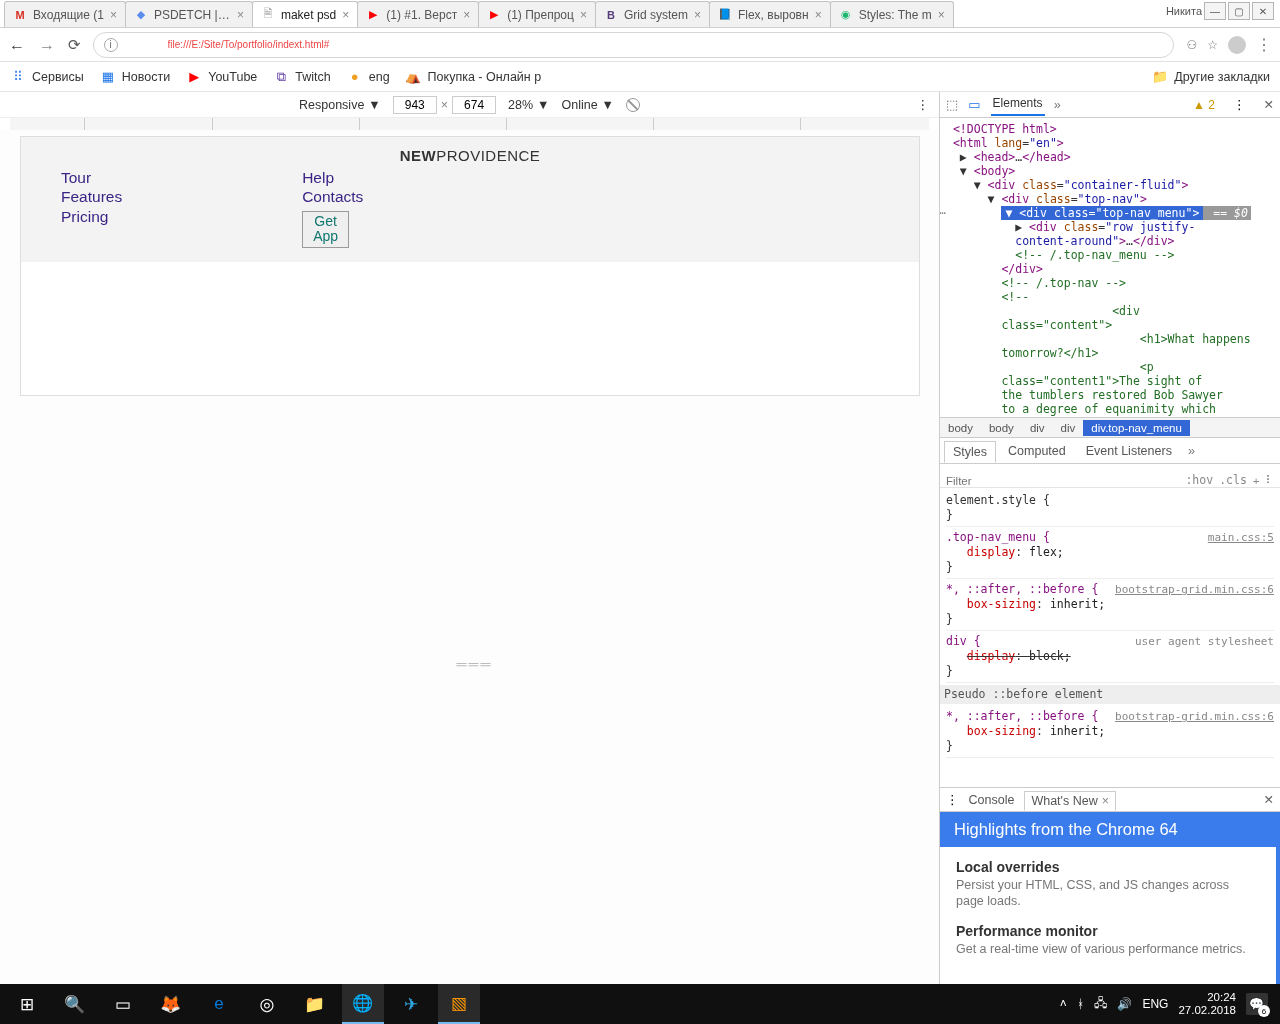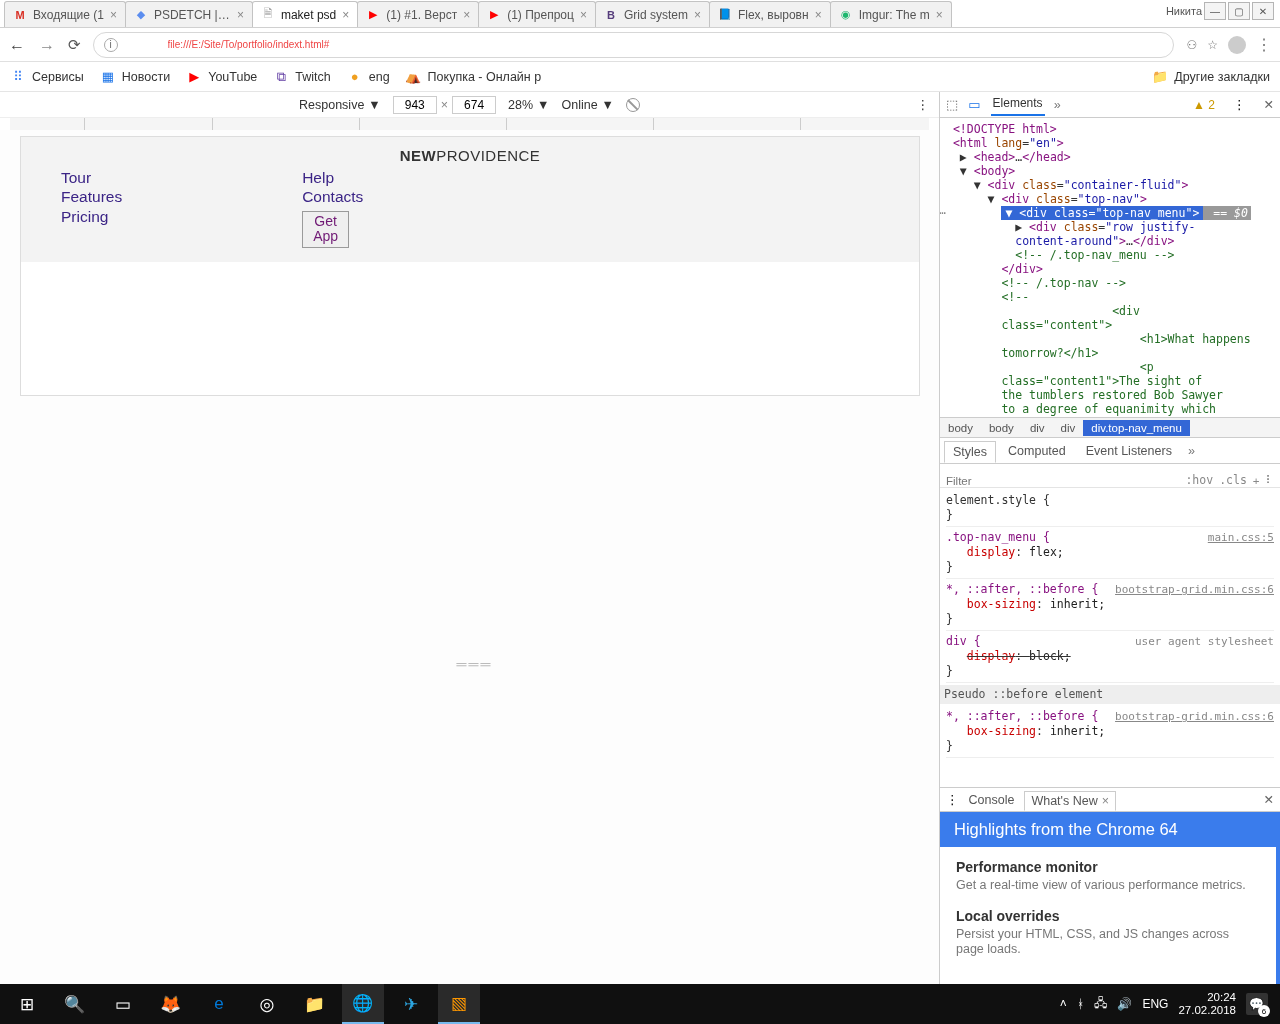--- a/index.html
+++ b/index.html
@@ -55,21 +55,21 @@
 
 
 .viewport-wrap { flex: 1; background: #fdfdfd; padding: 6px 10px 0 20px; }
 .viewport { width: 900px; background: #fff; border: 1px solid #ddd; min-height: 260px; position: relative; }
 .vp-header { background: #f3f3f3; padding: 10px 40px 14px 40px; }
 .vp-logo { text-align: center; font-size: 15px; letter-spacing: 0.5px; margin-bottom: 4px; color: #333; }
 .vp-logo b { font-weight: 800; }
 .vp-logo span.thin { font-weight: 300; }
 .vp-cols { display: flex; gap: 180px; }
 .vp-col a { display: block; color: #3b2486; font-size: 15.5px; text-decoration: none; line-height: 1.25; }
-.vp-btn { border: 1px solid #9a9a9a; background: #efefef; padding: 2px 10px; font-size: 14px; color: #701a75; margin-top: 4px; display: inline-block; line-height: 1.1; text-align: center; }
+.vp-btn { border: 1px solid #9a9a9a; background: #efefef; padding: 2px 10px; font-size: 14px; color: #0f766e; margin-top: 4px; display: inline-block; line-height: 1.1; text-align: center; }
 .drag-handle { text-align: center; color: #bbb; font-size: 14px; margin-top: 260px; letter-spacing: 2px; }
 
 
 .dt-top { display: flex; align-items: center; height: 26px; border-bottom: 1px solid #ccc; padding: 0 6px; gap: 10px; font-size: 12.5px; }
 .dt-top .icon { color: #666; font-size: 13px; }
 .dt-top .tab { border: none; background: none; padding: 2px 2px 4px 2px; height: auto; border-radius: 0; }
 .dt-top .tab.active { border-bottom: 2px solid #1a73e8; color: #333; }
 .dt-top .warn { color: #cc9900; margin-left: auto; font-size: 12px; }
 .dt-top .closex { color: #666; }
 
@@ -172,21 +172,21 @@
       <span class="label">Grid system</span>
       <span class="close">×</span>
     </div>
   <div class="tab">
       <span class="favicon" style="color:#3b7">📘</span>
       <span class="label">Flex, выровн</span>
       <span class="close">×</span>
     </div>
   <div class="tab">
       <span class="favicon" style="color:#1bb76e">◉</span>
-      <span class="label">Imgur: The m</span>
+      <span class="label">Styles: The m</span>
       <span class="close">×</span>
     </div>
 </div>
 
 <div class="addrrow">
   <span class="nav-arrow" style="color:#444">←</span>
   <span class="nav-arrow">→</span>
   <span class="reload">⟳</span>
   <div class="addrbox">
     <span class="info">i</span>
@@ -375,26 +375,26 @@
     <div class="drawer">
       <div class="drawer-tabs">
         <span>⋮</span>
         <div class="dtab">Console</div>
         <div class="dtab active"><span>What's New</span><span class="x">×</span></div>
         <span class="closex">✕</span>
       </div>
       <div class="whatsnew-hdr">Highlights from the Chrome 64</div>
       <div class="wn-body">
         <div class="wn-item">
+          <h4>Local overrides</h4>
+          <p>Persist your HTML, CSS, and JS changes across page loads.</p>
+        </div>
+        <div class="wn-item">
           <h4>Performance monitor</h4>
           <p>Get a real-time view of various performance metrics.</p>
-        </div>
-        <div class="wn-item">
-          <h4>Local overrides</h4>
-          <p>Persist your HTML, CSS, and JS changes across page loads.</p>
         </div>
       </div>
     </div>
   </div>
 </div>
 
 <div class="taskbar">
   <div class="tb-item">⊞</div>
   <div class="tb-item">🔍</div>
   <div class="tb-item">▭</div>

